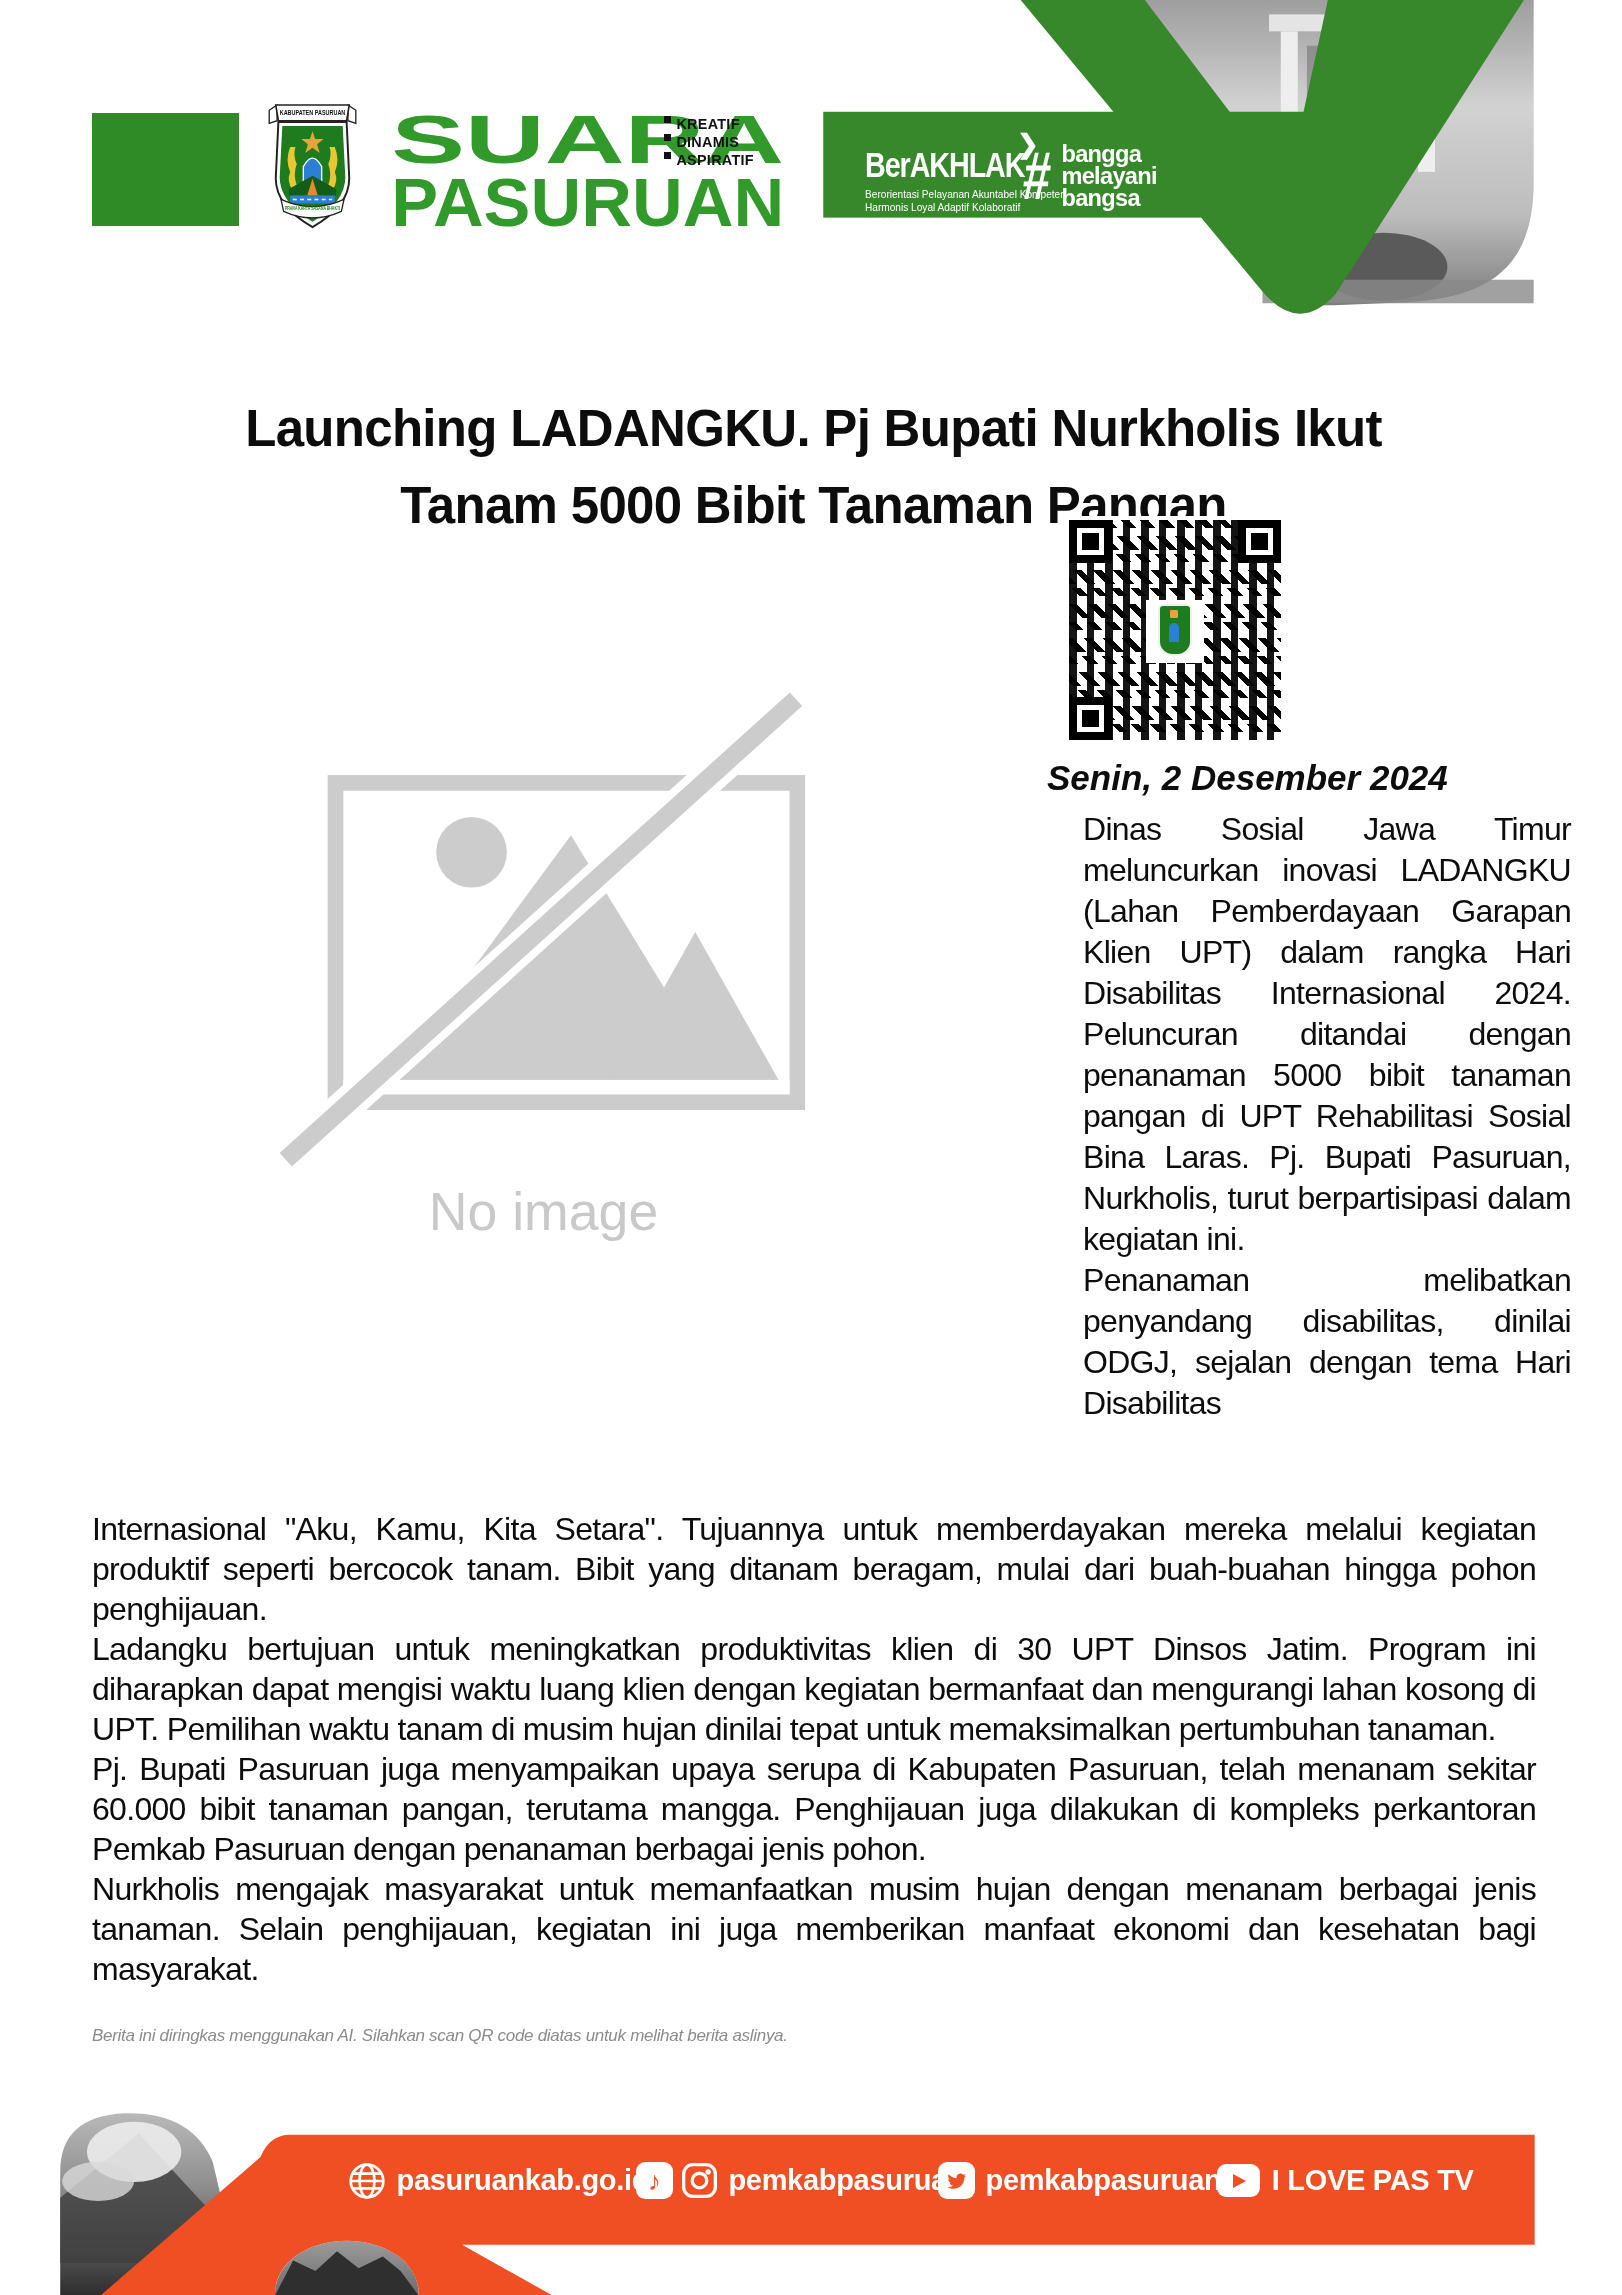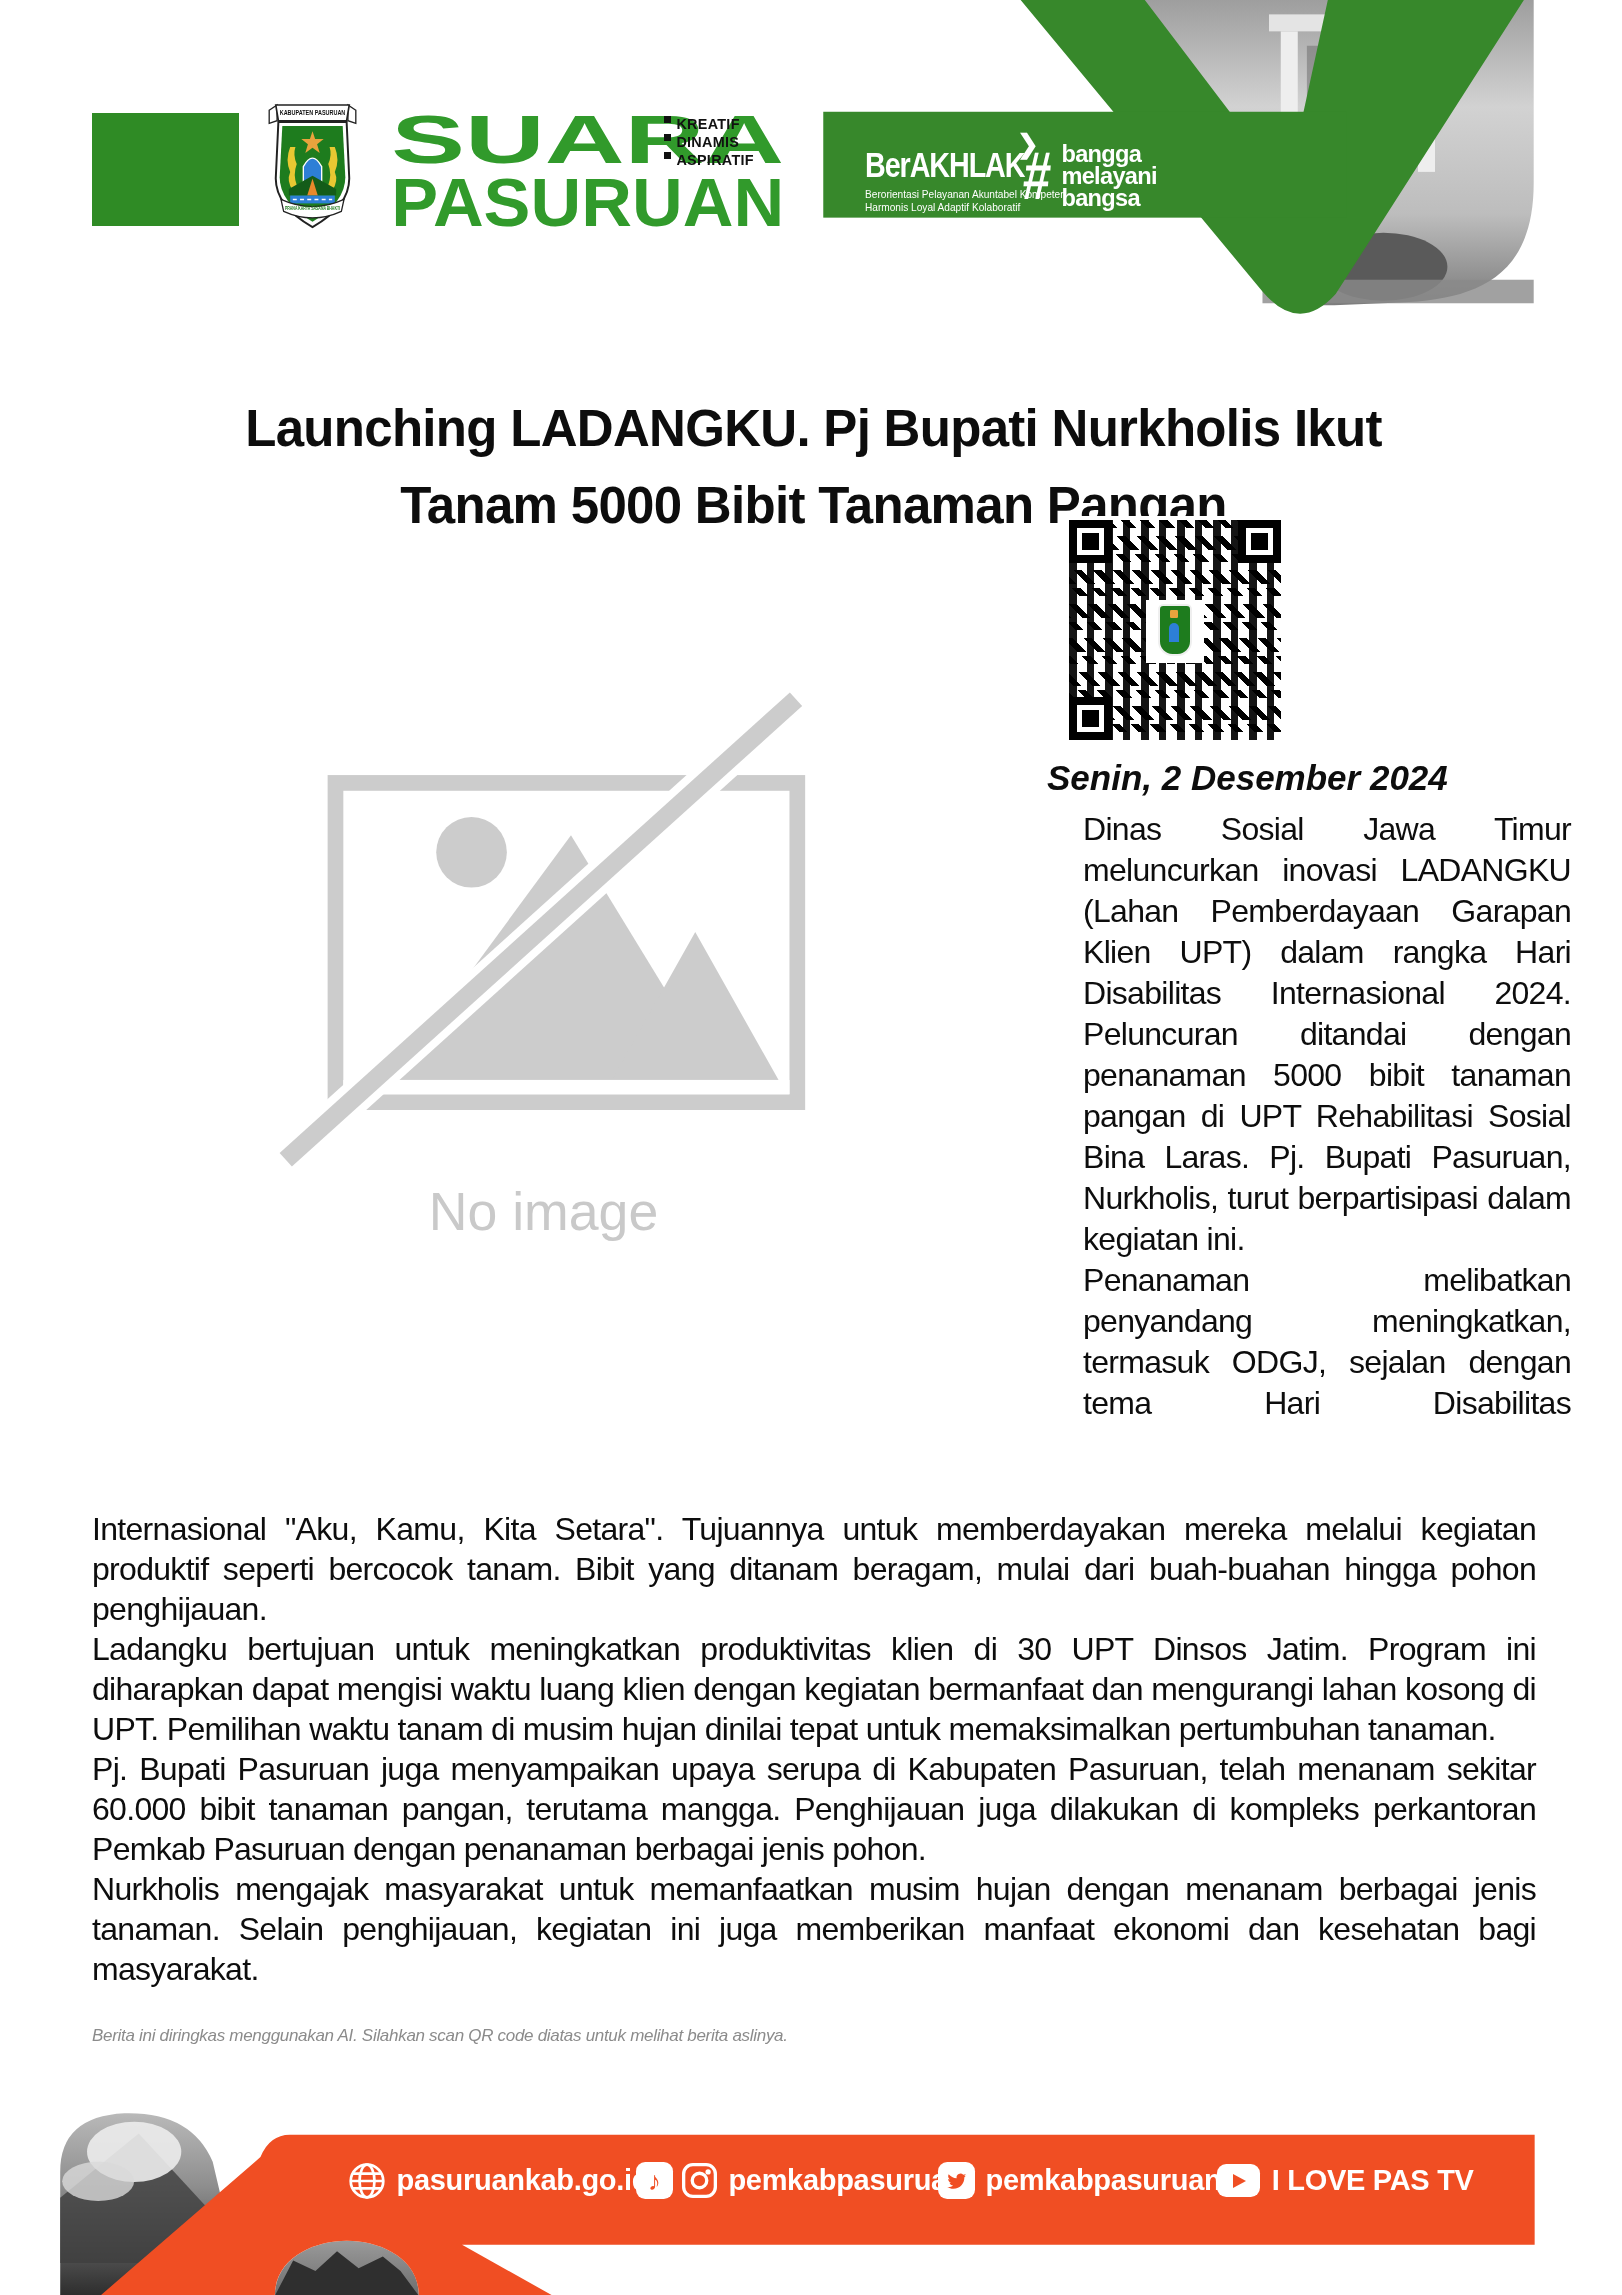--- a/index.html
+++ b/index.html
@@ -176,21 +176,21 @@
   <div class="finder" style="left:3.9px; bottom:3.9px;"></div>
   <div class="qr-hole">
     <div class="qr-crest"></div>
   </div>
 </div>
 
 <div class="abs date">Senin, 2 Desember 2024</div>
 
 <div class="abs colp">
   <p>Dinas Sosial Jawa Timur meluncurkan inovasi LADANGKU (Lahan Pemberdayaan Garapan Klien UPT) dalam rangka Hari Disabilitas Internasional 2024. Peluncuran ditandai dengan penanaman 5000 bibit tanaman pangan di UPT Rehabilitasi Sosial Bina Laras. Pj. Bupati Pasuruan, Nurkholis, turut berpartisipasi dalam kegiatan ini.</p>
-  <p class="cont">Penanaman melibatkan penyandang meningkatkan, termasuk ODGJ, sejalan dengan tema Hari Disabilitas</p>
+  <p class="cont">Penanaman melibatkan penyandang disabilitas, dinilai ODGJ, sejalan dengan tema Hari Disabilitas</p>
 </div>
 
 <div class="abs fullp">
   <p>Internasional "Aku, Kamu, Kita Setara". Tujuannya untuk memberdayakan mereka melalui kegiatan produktif seperti bercocok tanam. Bibit yang ditanam beragam, mulai dari buah-buahan hingga pohon penghijauan.</p>
   <p>Ladangku bertujuan untuk meningkatkan produktivitas klien di 30 UPT Dinsos Jatim. Program ini diharapkan dapat mengisi waktu luang klien dengan kegiatan bermanfaat dan mengurangi lahan kosong di UPT. Pemilihan waktu tanam di musim hujan dinilai tepat untuk memaksimalkan pertumbuhan tanaman.</p>
   <p>Pj. Bupati Pasuruan juga menyampaikan upaya serupa di Kabupaten Pasuruan, telah menanam sekitar 60.000 bibit tanaman pangan, terutama mangga. Penghijauan juga dilakukan di kompleks perkantoran Pemkab Pasuruan dengan penanaman berbagai jenis pohon.</p>
   <p>Nurkholis mengajak masyarakat untuk memanfaatkan musim hujan dengan menanam berbagai jenis tanaman. Selain penghijauan, kegiatan ini juga memberikan manfaat ekonomi dan kesehatan bagi masyarakat.</p>
 </div>
 
 <div class="abs note">Berita ini diringkas menggunakan AI. Silahkan scan QR code diatas untuk melihat berita aslinya.</div>

